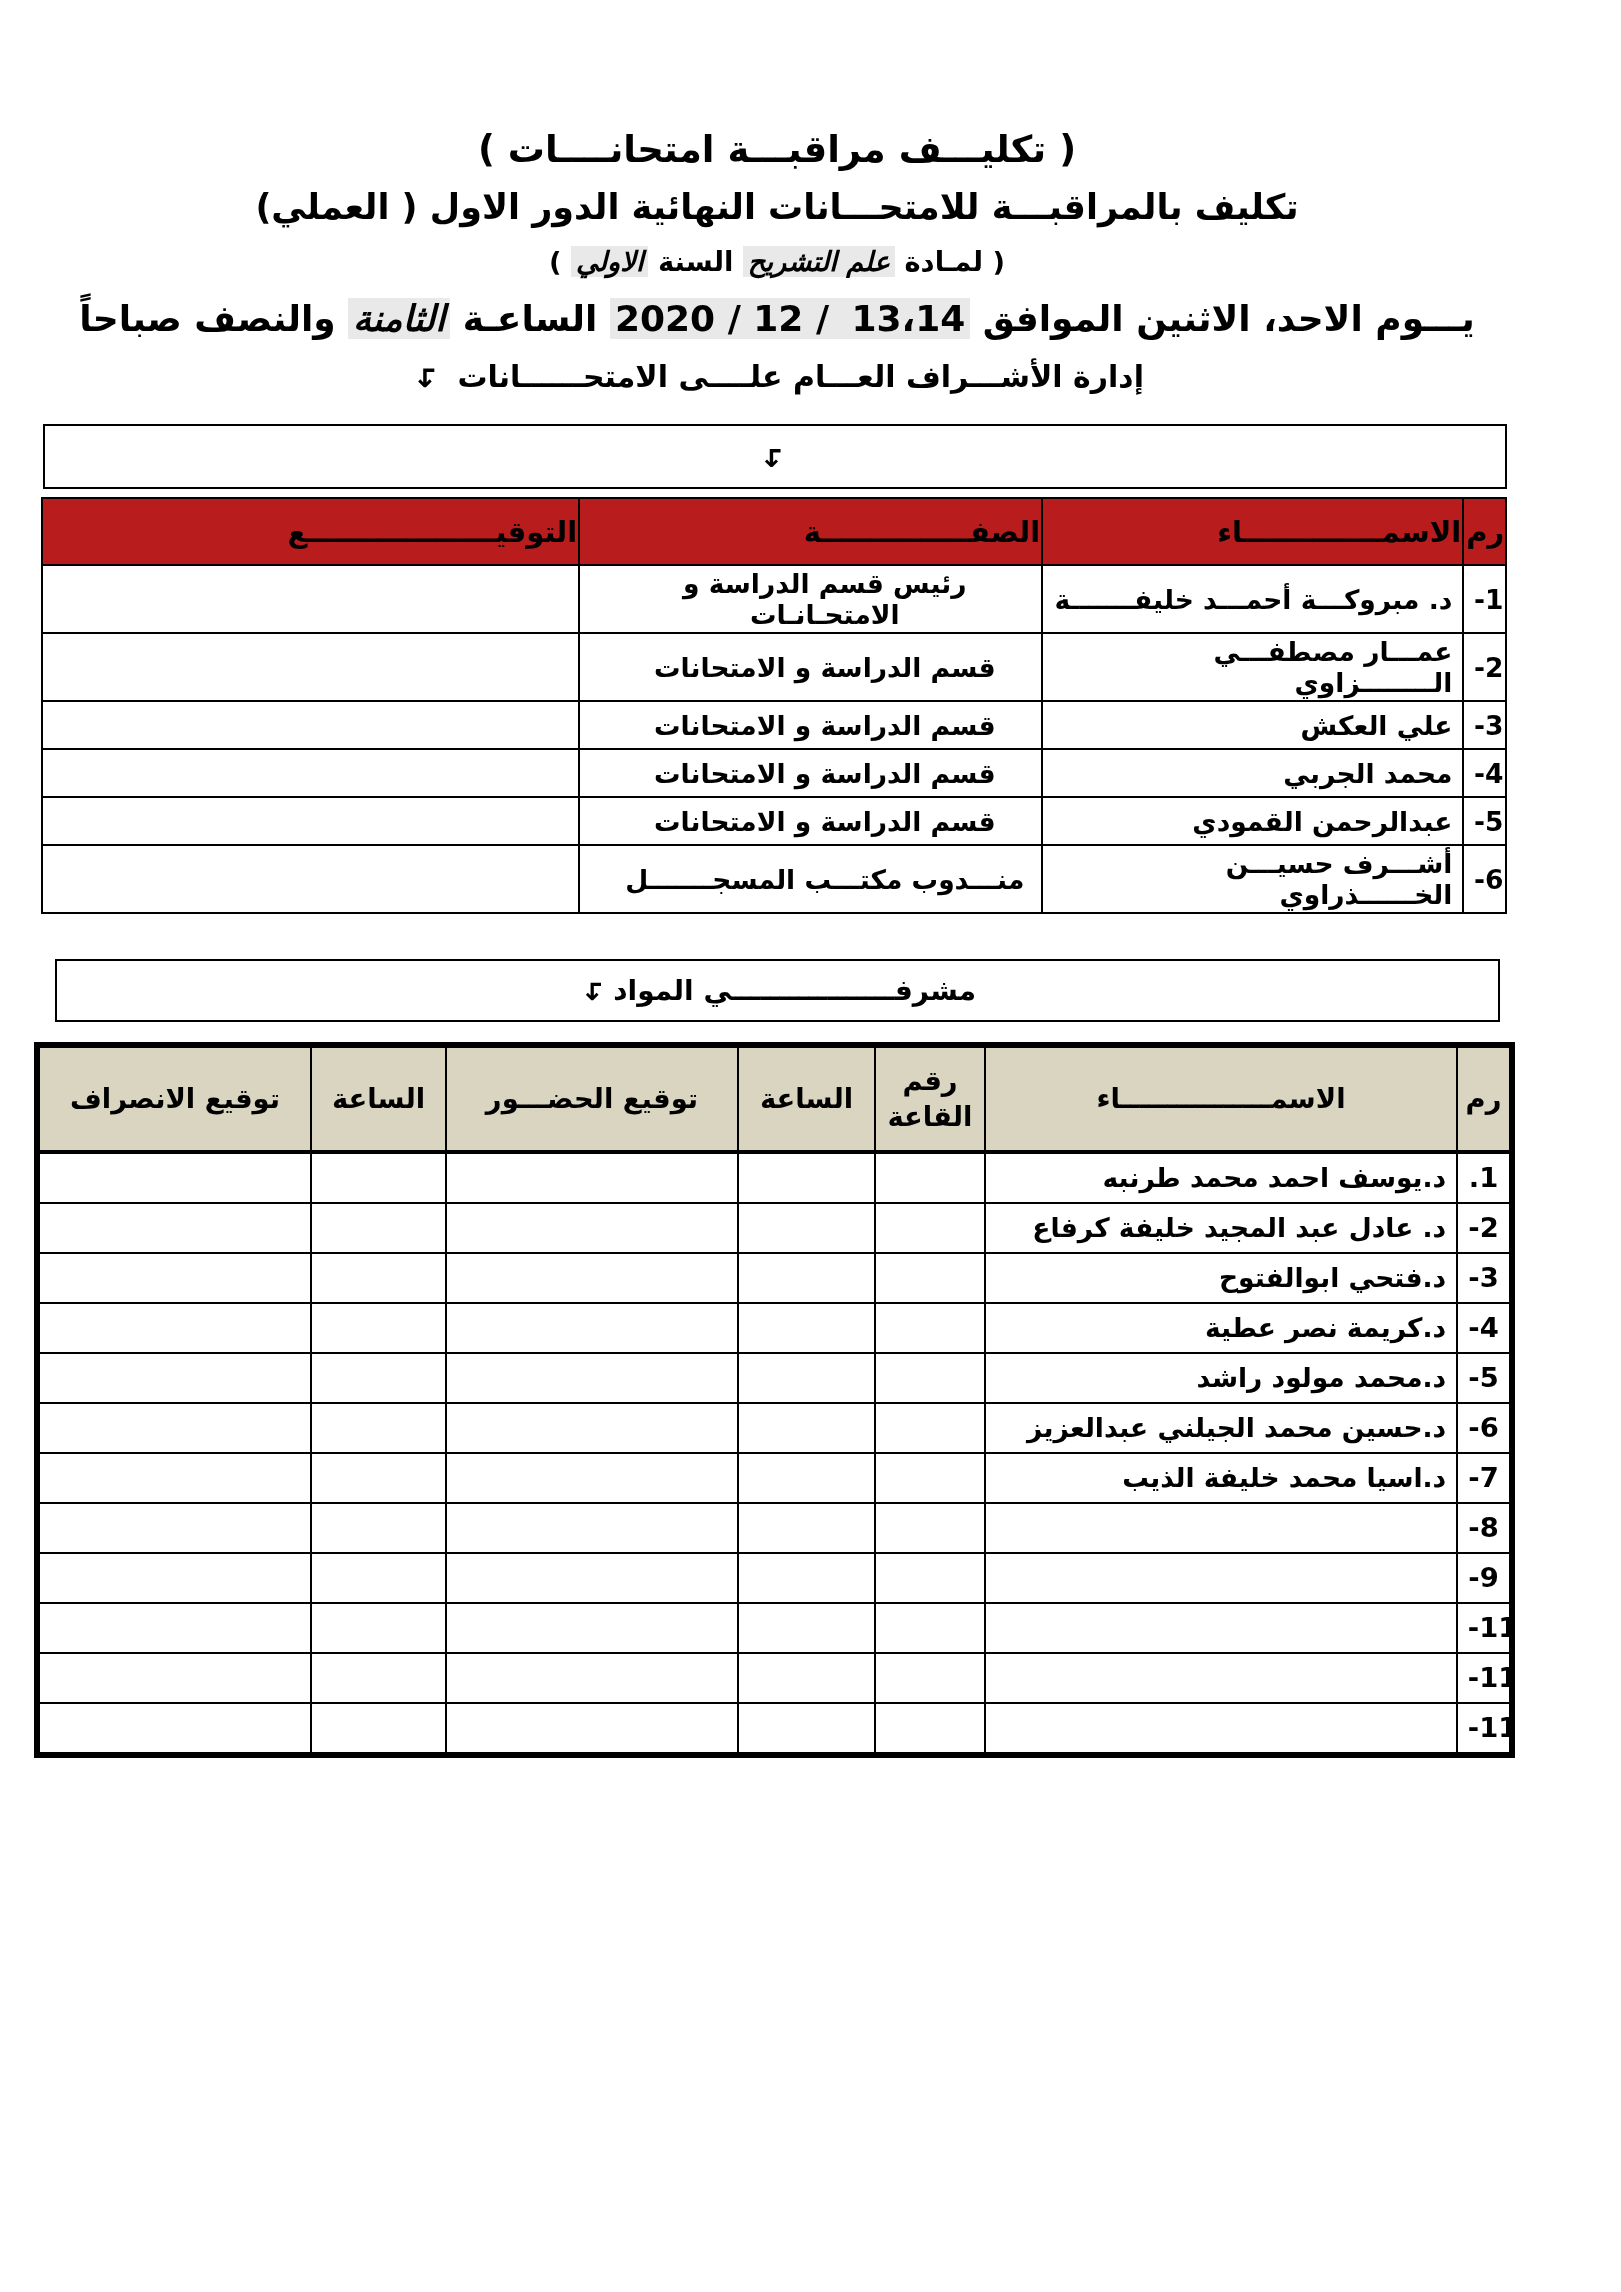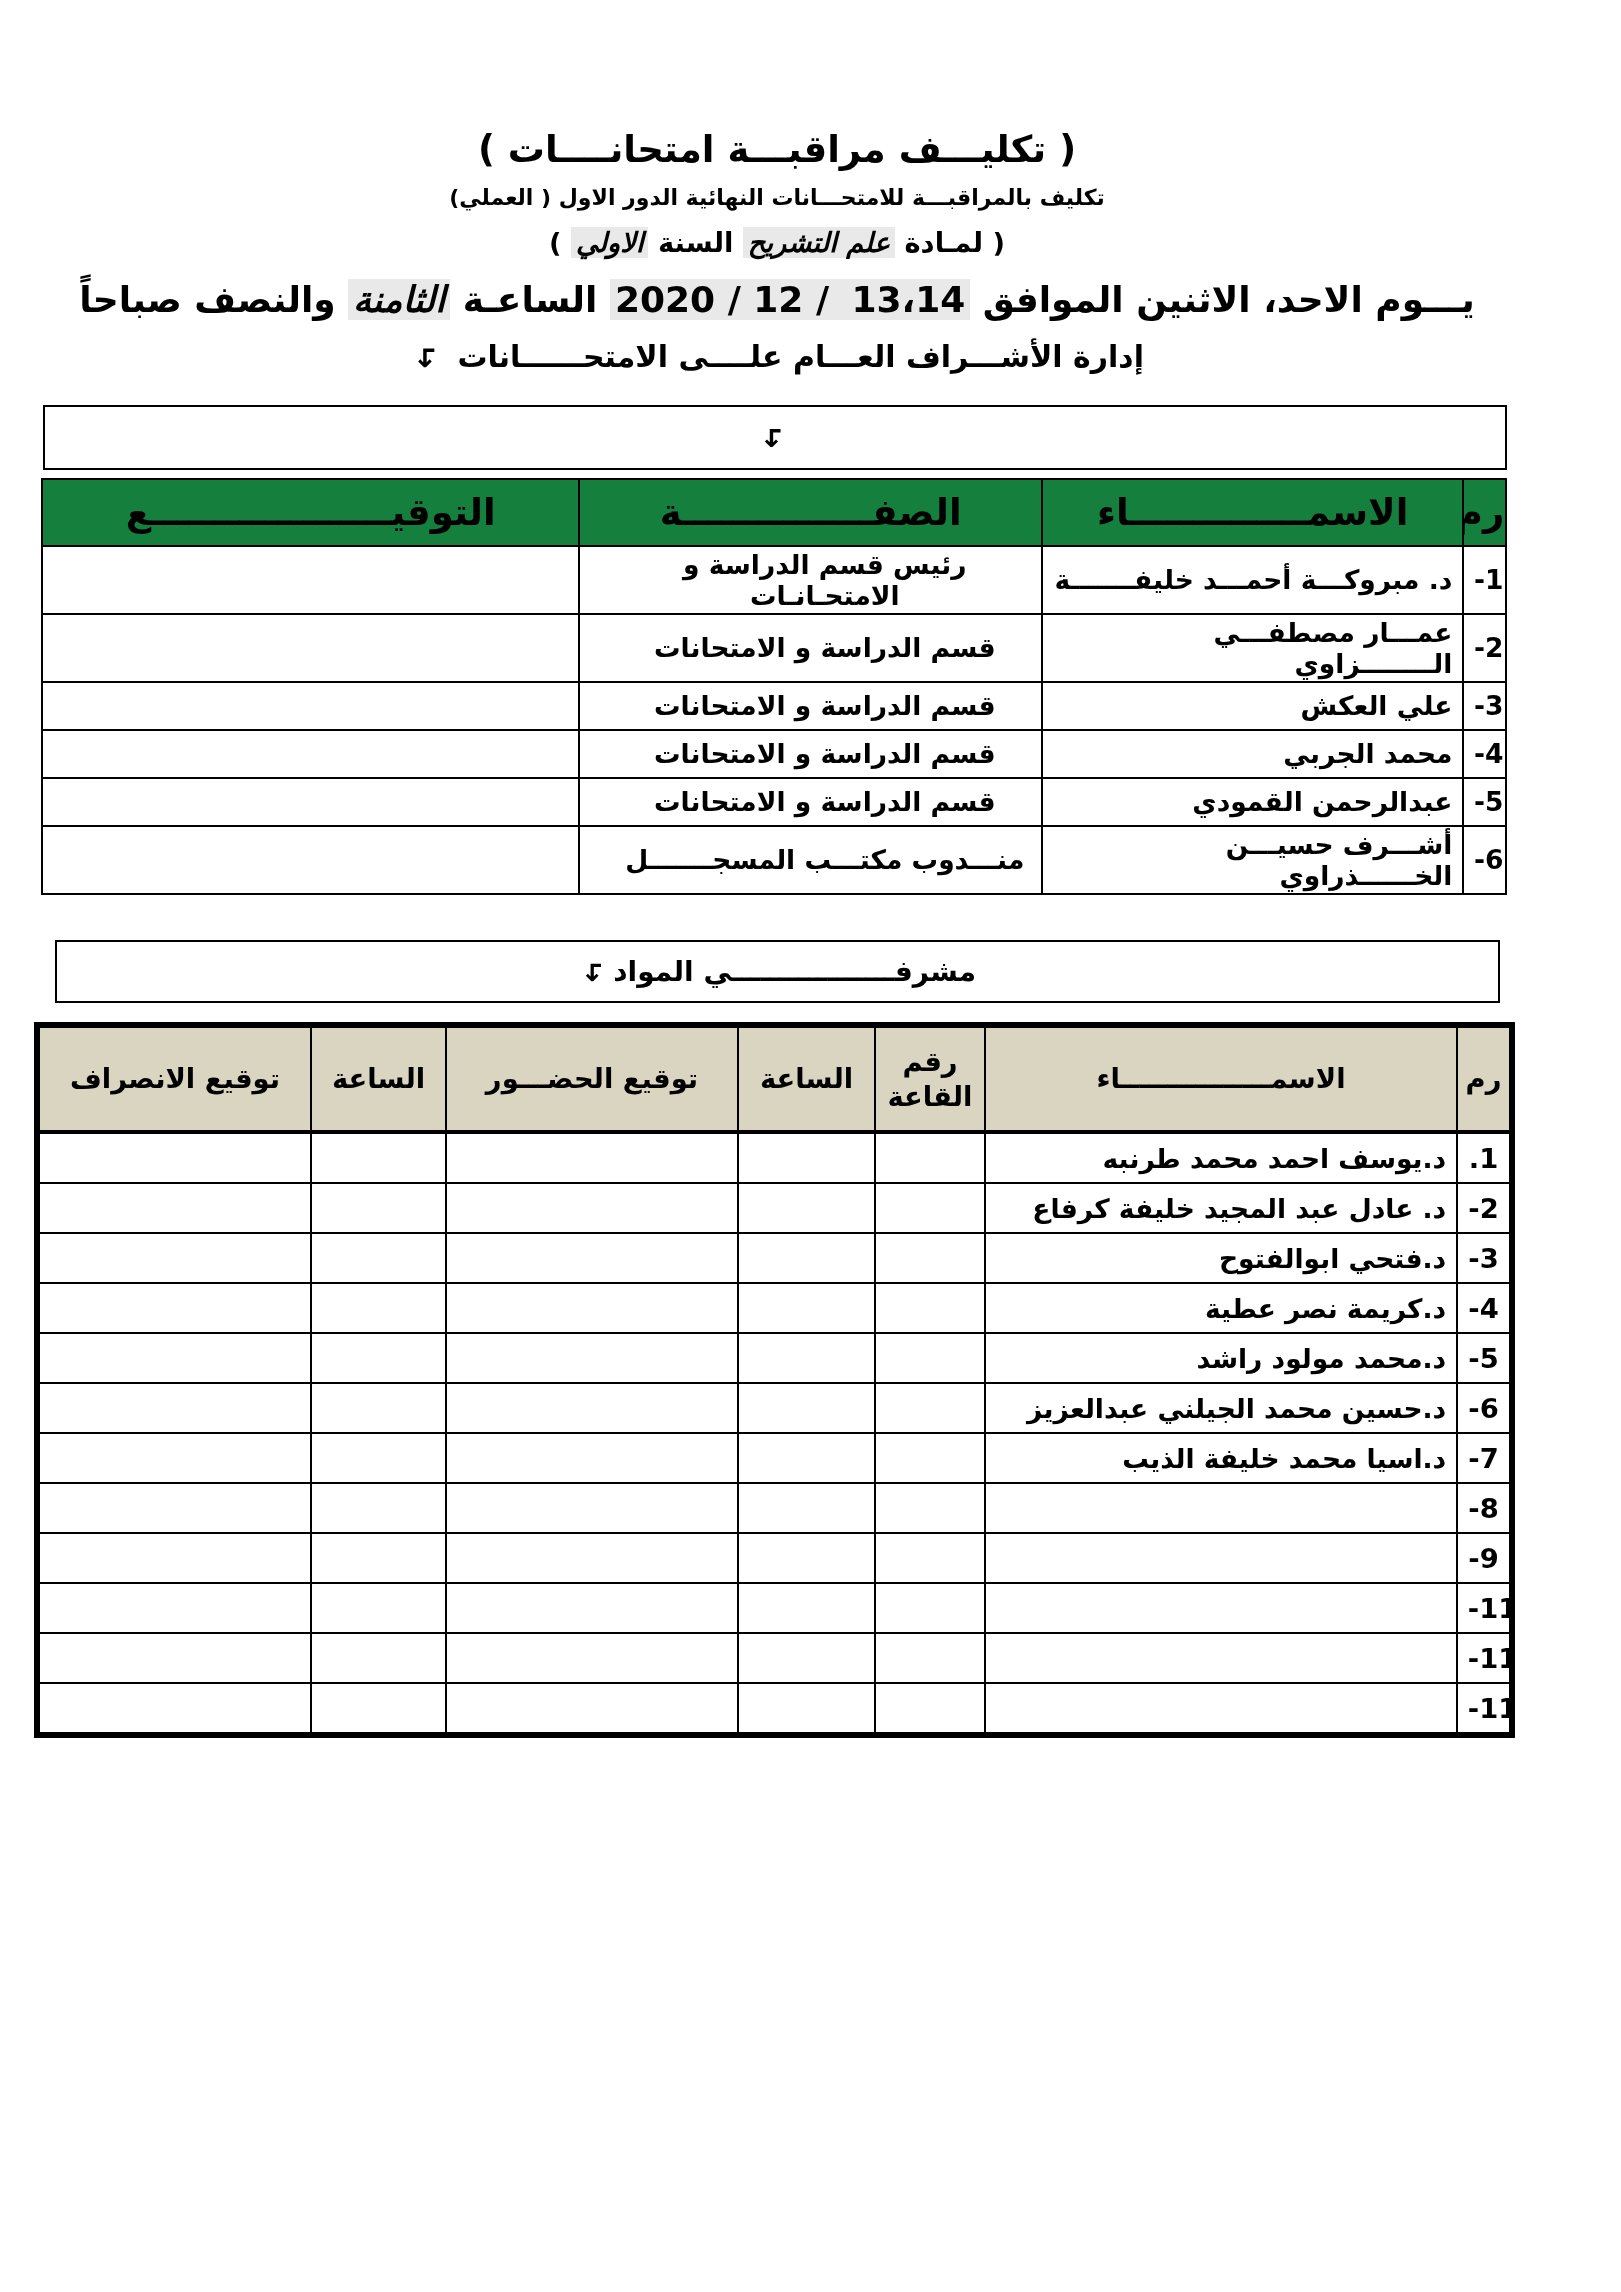--- a/index.html
+++ b/index.html
@@ -5,36 +5,36 @@
   html,body{margin:0;padding:0;background:#888;}
   .page{
     width:1621px;height:2293px;background:#ffffff;margin:0 auto;
     direction:rtl;color:#000;
     font-family:"DejaVu Sans","Liberation Sans",sans-serif;
     font-weight:700;overflow:hidden;position:relative;
   }
   .content{padding:125px 106px 0 39px;}
   .center{text-align:center;}
   .title-line{font-size:37px;line-height:1.35;}
-  .sub-line{font-size:22px;line-height:1.5;margin-top:5.9px;}
+  .sub-line{font-size:35px;line-height:1.5;margin-top:5.9px;}
   .subject-line{font-size:27.4px;line-height:1.5;margin-top:7.8px;}
   .date-line{font-size:36px;line-height:1.5;margin-top:9.8px;}
   .admin-line{font-size:30px;line-height:1.5;margin-top:7.8px;}
   .hl{background:#e9e9e9;padding:0 4.9px;}
   .it{font-style:italic;}
   .return-arrow{display:inline-block;transform:scaleX(-1);direction:ltr;unicode-bidi:isolate;margin:0 5.9px;}
   .banner1{
     width:1460px;margin:25.5px 7.8px 0 auto;border:2px solid #000;
     height:61px;display:flex;align-items:center;justify-content:center;
     font-size:29px;background:#fff;
   }
   table{border-collapse:collapse;table-layout:fixed;}
   .t1{width:1464px;margin:7.8px 7.8px 0 auto;}
   .t1 th,.t1 td{border:2px solid #000;overflow:hidden;}
-  .t1 thead th{background:#15803d;height:63px;font-size:37px;text-align:center;}
+  .t1 thead th{background:#b91c1c;height:63px;font-size:29px;text-align:right;}
   .t1 tbody td{height:42px;font-size:26.5px;padding:2px 9.8px;}
   .t1 .role-cell{text-align:center;padding-left:38px;}
   .num-cell{direction:ltr;unicode-bidi:isolate;text-align:center;font-size:28px;font-weight:700;padding:2px 2px;}
   .banner2{
     width:1441px;margin:45px auto 0;border:2.9px solid #000;
     height:59px;display:flex;align-items:center;justify-content:center;
     font-size:28px;background:#fff;
   }
   .t2{width:1476px;margin:19.6px 0 0 auto;border:6.9px solid #000;}
   .t2 th,.t2 td{border:2px solid #000;overflow:hidden;}

